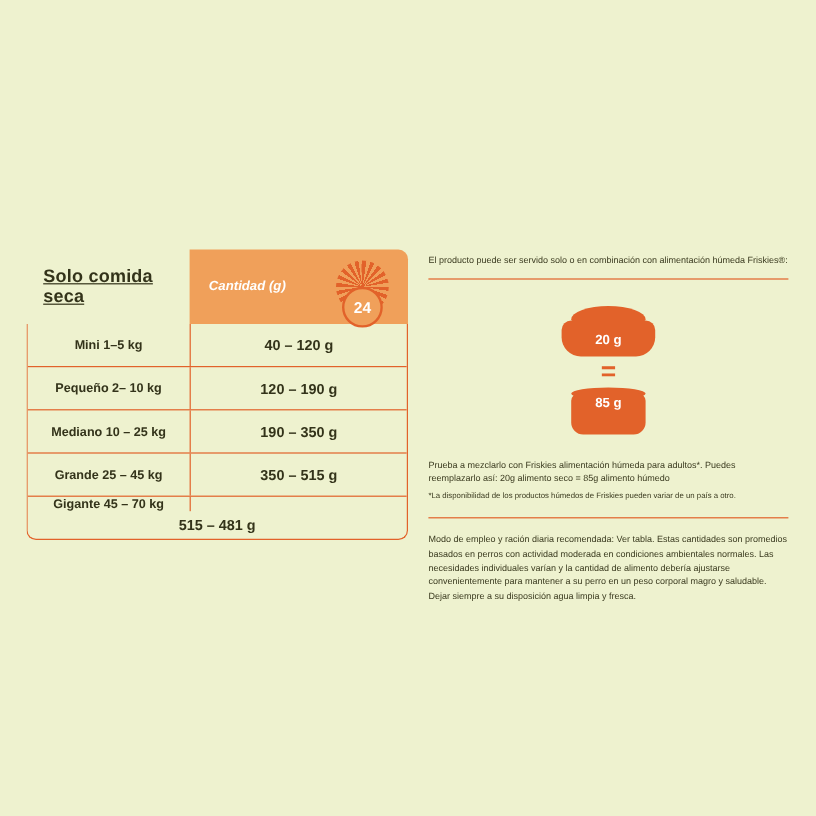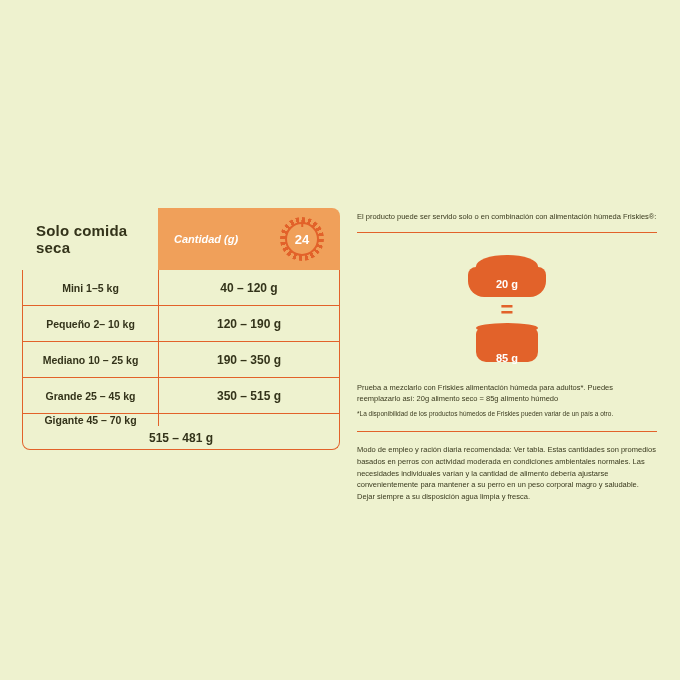--- a/index.html
+++ b/index.html
@@ -36,20 +36,21 @@
     display: flex;
     align-items: center;
     padding-left: 14px;
     box-sizing: border-box;
   }
   .head-left-title {
     font-size: 15px;
     font-weight: bold;
     color: #33331a;
     letter-spacing: .2px;
+    text-decoration: underline;
   }
   .head-right {
     flex: 1;
     background: #f0a05a;
     display: flex;
     align-items: center;
     position: relative;
     border-top-right-radius: 8px;
   }
   .head-right-label {
@@ -70,21 +71,21 @@
   .badge-24 .ring {
     position: absolute;
     left: 0; top: 0;
     width: 44px; height: 44px;
     border-radius: 50%;
     background:
       repeating-conic-gradient(#e2622a 0deg 9deg, #f0a05a 9deg 18deg);
   }
   .badge-24 .inner {
     position: absolute;
-    left: 5px; top: 5px;
+    left: 5px; top: 22px;
     width: 34px; height: 34px;
     border-radius: 50%;
     background: #f0a05a;
     border: 2px solid #e2622a;
     box-sizing: border-box;
     display: flex;
     align-items: center;
     justify-content: center;
   }
   .badge-24 .num {
@@ -220,21 +221,21 @@
   }
   .can .can-body {
     position: absolute;
     left: 0;
     top: 7px;
     width: 62px;
     height: 34px;
     background: #e2622a;
     border-radius: 6px 6px 10px 10px;
     display: flex;
-    align-items: flex-end;
+    align-items: flex-start;
     justify-content: center;
   }
 
   .mix-text {
     font-size: 7.5px;
     line-height: 1.45;
     color: #3a3a1f;
   }
   .footnote {
     font-size: 6.5px;

